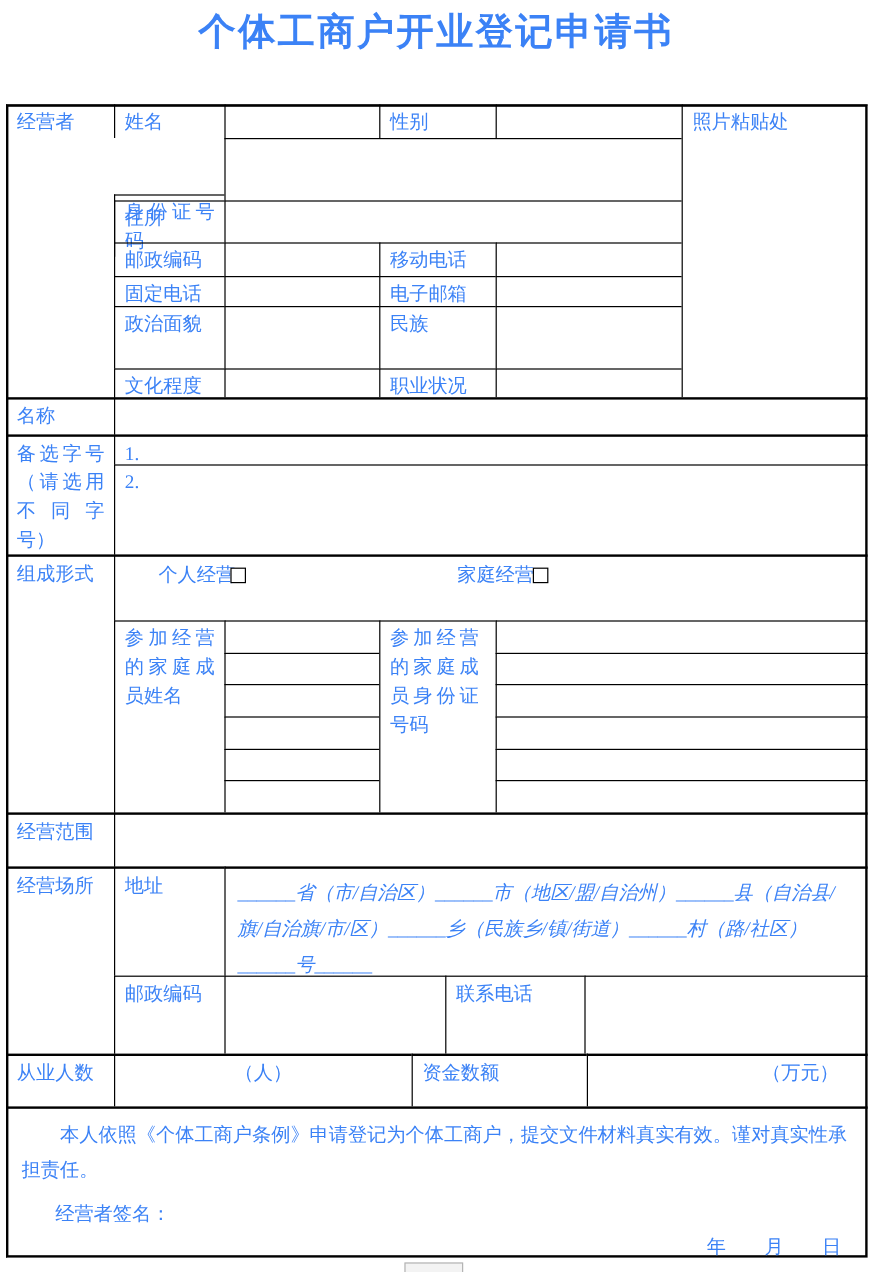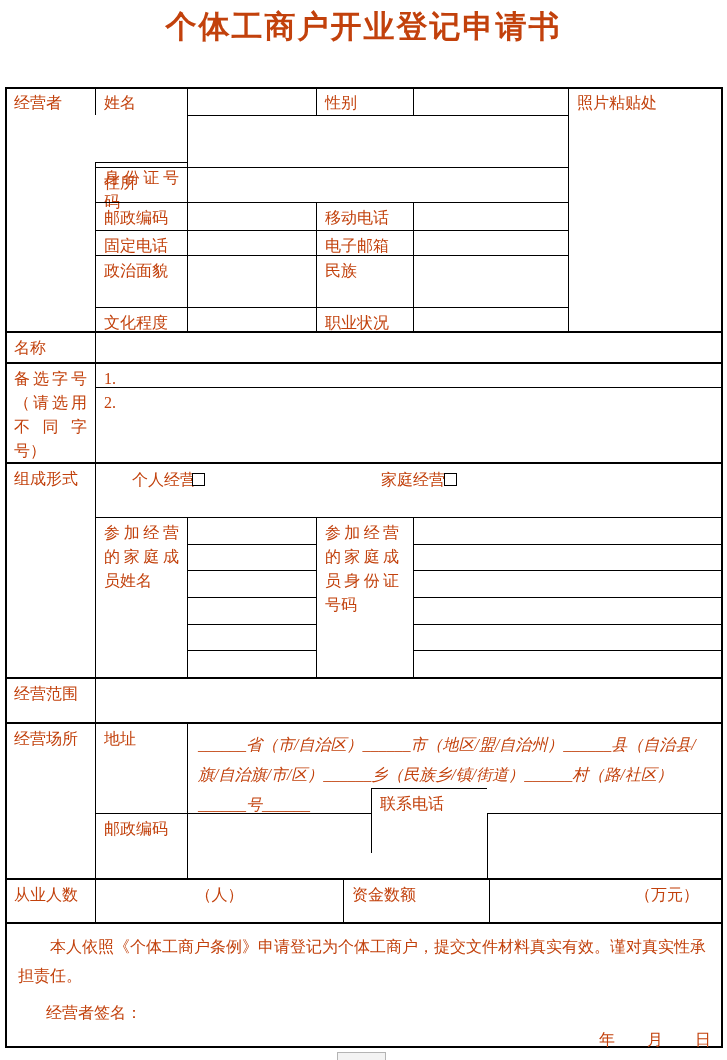--- a/index.html
+++ b/index.html
@@ -1,33 +1,33 @@
 <!DOCTYPE html>
 <html><head>
 <meta charset="utf-8">
 <style>
   html,body{margin:0;padding:0;background:#fff;}
   #page{position:relative;width:727px;height:1060px;background:#ffffff;overflow:hidden;
-        font-family:"Liberation Serif","DejaVu Serif",serif;color:#c2410c;}
+        font-family:"Liberation Serif","DejaVu Serif",serif;color:#3b82f6;}
   #title{position:absolute;top:6px;left:0;width:727px;text-align:center;
          font-family:"Liberation Sans","DejaVu Sans",sans-serif;
          font-size:31px;font-weight:bold;letter-spacing:2px;}
   #frame{position:absolute;left:5px;top:87px;width:718px;height:961px;
          border:2px solid #000;box-sizing:border-box;pointer-events:none;}
   .cell{position:absolute;box-sizing:border-box;border-left:1px solid #000;border-top:1px solid #000;
         font-size:16px;line-height:24px;padding:3px 8px;overflow:hidden;}
   .bt2{border-top-width:2px;}
   .just{text-align:justify;}
   .ctr{text-align:center;}
   .addr{line-height:30px;padding:6px 10px;font-style:italic;}
   .cbx{position:absolute;width:13px;height:13px;border:1px solid #000;box-sizing:border-box;background:#fff;}
   .cblab{position:absolute;top:4px;font-size:16px;line-height:24px;margin-left:28px;}
   #footer-cell p{margin:0;padding:8px 14px 0 12px;text-indent:2em;line-height:29px;font-size:16px;}
   #sig-line{margin-top:12px;padding-left:40px;font-size:16px;line-height:22px;}
-  #date-line{margin-top:6px;text-align:right;padding-right:12px;font-size:16px;line-height:20px;}
+  #date-line{margin-top:6px;text-align:right;padding-right:22px;font-size:16px;line-height:20px;}
   #page-break-artifact{position:absolute;left:337px;top:1052px;width:49px;height:10px;
         background:#f3f3f3;border:1px solid #b4b4b4;box-sizing:border-box;}
 </style>
 </head>
 <body>
 
 <div id="page">
 
   <div id="title">个体工商户开业登记申请书</div>
   <div id="frame"></div>
@@ -98,21 +98,21 @@
 
   <div class="cell bt2" style="left:5px;top:677px;width:90px;height:45px;">经营范围</div>
   <div class="cell bt2" style="left:95px;top:677px;width:628px;height:45px;"></div>
 
   <div class="cell bt2" style="left:5px;top:722px;width:90px;height:156px;">经营场所</div>
   <div class="cell bt2" style="left:95px;top:722px;width:92px;height:91px;">地址</div>
   <div class="cell bt2 addr" style="left:187px;top:722px;width:536px;height:91px;">______省（市/自治区）______市（地区/盟/自治州）______县（自治县/旗/自治旗/市/区）______乡（民族乡/镇/街道）______村（路/社区）______号______</div>
 
   <div class="cell" style="left:95px;top:813px;width:92px;height:65px;">邮政编码</div>
   <div class="cell" style="left:187px;top:813px;width:184px;height:65px;"></div>
-  <div class="cell" style="left:371px;top:788px;width:116px;height:65px;">联系电话</div>
+  <div class="cell" style="left:371px;top:813px;width:116px;height:65px;">联系电话</div>
   <div class="cell" style="left:487px;top:813px;width:236px;height:65px;"></div>
 
   <div class="cell bt2" style="left:5px;top:878px;width:90px;height:44px;">从业人数</div>
   <div class="cell bt2 ctr" style="left:95px;top:878px;width:248px;height:44px;">（人）</div>
   <div class="cell bt2" style="left:343px;top:878px;width:146px;height:44px;">资金数额</div>
   <div class="cell bt2" style="left:489px;top:878px;width:234px;height:44px;text-align:right;padding-right:24px;">（万元）</div>
 
   <div class="cell bt2" style="left:5px;top:922px;width:718px;height:126px;padding:0;" id="footer-cell">
     <p>本人依照《个体工商户条例》申请登记为个体工商户，提交文件材料真实有效。谨对真实性承担责任。</p>
     <div id="sig-line">经营者签名：</div>

